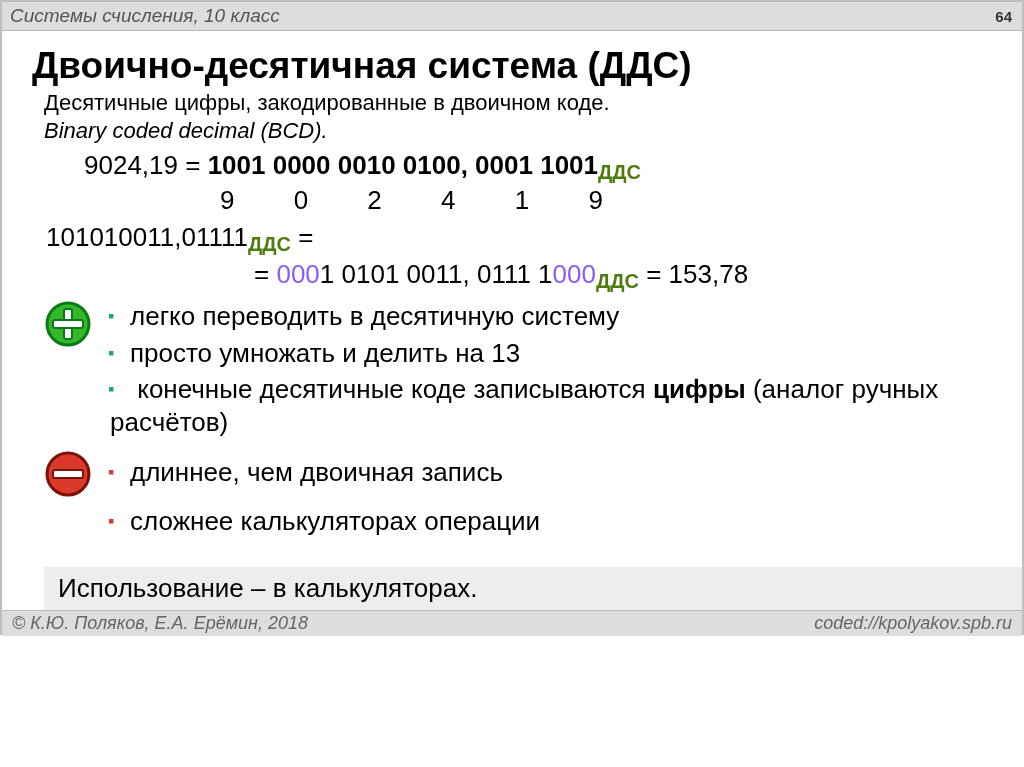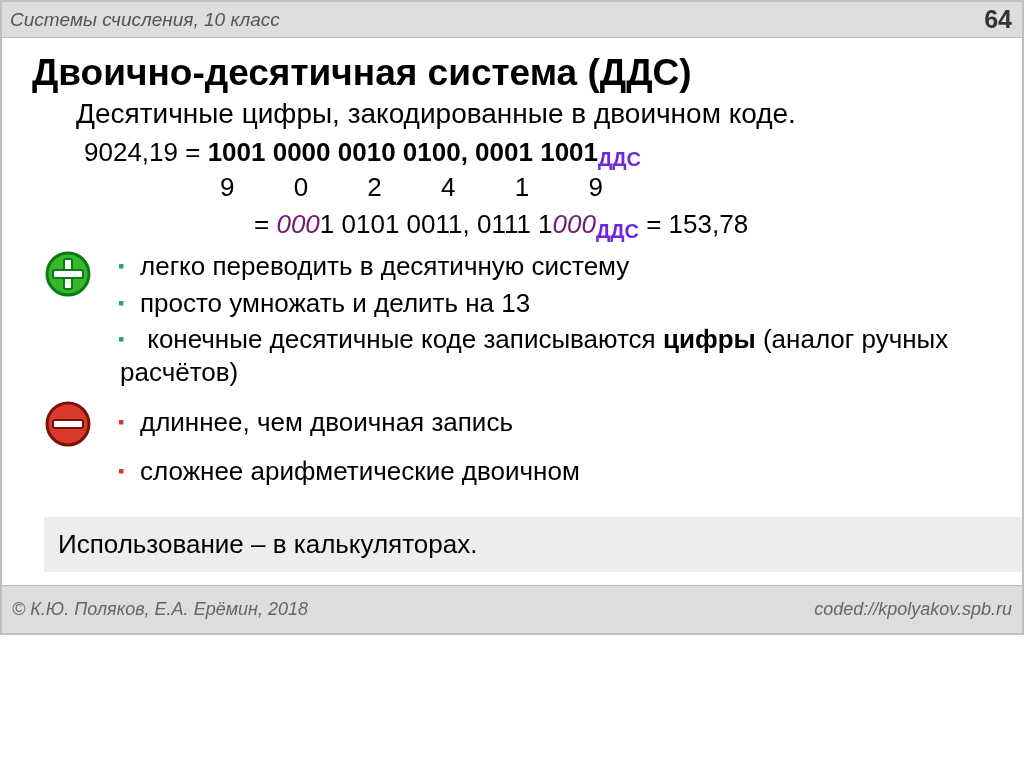--- a/index.html
+++ b/index.html
@@ -28,97 +28,96 @@
     padding: 3px 10px 3px 8px;
     font-size: 19px;
     font-style: italic;
     color: #555;
     border-bottom: 1px solid #bbb;
   }
   .topbar .page {
     font-style: normal;
     font-weight: bold;
     color: #333;
-    font-size: 25px;
+    font-size: 15px;
   }
   .title {
     font-size: 37px;
     font-weight: 900;
     padding: 14px 0 2px 30px;
     letter-spacing: 0px;
   }
   .intro {
-    font-size: 28px;
+    font-size: 22px;
     padding: 0 30px 0 42px;
     line-height: 1.25;
-    margin-left: 32px;
   }
   .intro .eng { font-style: italic; }
   .body {
     font-size: 26px;
     padding: 4px 30px 0 42px;
     line-height: 1.35;
   }
   .line1 { padding-left: 40px; }
   .line1 .bcd { font-weight: 700; }
   .line2 {
     padding-left: 176px;
     letter-spacing: 0;
     word-spacing: 52px;
   }
   .line3 { padding-left: 2px; padding-top: 2px; }
   .line4 { padding-left: 210px; padding-top: 2px; }
   .sub {
     font-size: 20px;
     font-weight: 700;
-    color: #6d28d9;
+    color: #4d7c0f;
     position: relative;
     bottom: -5px;
   }
-  .red000 { color: #701a75; font-style: italic; }
+  .red000 { color: #8b5cf6; }
   .lists {
     padding: 6px 30px 0 42px;
     font-size: 26px;
   }
   .list-block {
     display: flex;
     align-items: flex-start;
-    gap: 18px;
+    gap: 8px;
     margin-bottom: 8px;
   }
   .icon-col { width: 52px; flex: 0 0 52px; padding-top: 2px; }
   ul.bul {
     list-style: none;
     margin: 0;
     padding: 0 0 0 6px;
   }
   ul.bul li::before {
     content: "▪";
     display: inline-block;
     width: 22px;
     margin-left: -2px;
   }
   ul.bul.pros li::before { color: #1fa38a; font-size: 18px; position: relative; top:-3px;}
   ul.bul.cons li::before { color: #d43a2f; font-size: 18px; position: relative; top:-3px;}
   ul.bul li { line-height: 1.25; padding: 2px 0; }
   .cons-block ul.bul li { padding: 8px 0; }
   .usage {
     margin: 14px 0 0 42px;
-    padding: 12px 14px;
+    padding: 6px 14px;
     background: #ededed;
     font-size: 26px;
     display: inline-block;
   }
   .footer {
     margin-top: auto;
     display: flex;
     justify-content: space-between;
     align-items: center;
     background: #ddd;
-    padding: 13px 10px;
+    padding: 2px 10px;
     font-size: 18px;
     font-style: italic;
     color: #666;
     border-top: 1px solid #bbb;
   }
   
   .plus-icon svg, .minus-icon svg { display:block; }
 </style>
 </head>
 <body>
@@ -127,28 +126,32 @@
 
   <div class="topbar">
     <span>Системы счисления, 10 класс</span>
     <span class="page">64</span>
   </div>
 
   <div class="title">Двоично-десятичная система (ДДС)</div>
 
   <div class="intro">
     <div>Десятичные цифры, закодированные в двоичном коде.</div>
+    <div class="eng">Binary coded decimal (BCD).</div>
   </div>
 
   <div class="body">
     <div class="line1">
       <span>9024,19 = </span><span class="bcd">1001 0000 0010 0100, 0001 1001</span><span class="sub">ДДС</span>
     </div>
     <div class="line2">9 0 2 4 1 9</div>
 
+    <div class="line3">
+      <span>101010011,01111</span><span class="sub">ДДС</span><span> =</span>
+    </div>
     <div class="line4">
       <span>= </span><span class="red000">000</span><span>1 0101 0011, 0111 1</span><span class="red000">000</span><span class="sub">ДДС</span><span> = 153,78</span>
     </div>
   </div>
 
   <div class="lists">
     <div class="list-block">
       <div class="icon-col plus-icon">
         <svg width="48" height="48" viewBox="0 0 48 48">
           <circle cx="24" cy="24" r="21" fill="#35b729" stroke="#0a7a18" stroke-width="3"></circle>
@@ -167,21 +170,21 @@
 
     <div class="list-block cons-block">
       <div class="icon-col minus-icon">
         <svg width="48" height="48" viewBox="0 0 48 48">
           <circle cx="24" cy="24" r="21" fill="#d93a2b" stroke="#7a120a" stroke-width="3"></circle>
           <rect x="9" y="20" width="30" height="8" rx="2" fill="#fff" stroke="#7a120a" stroke-width="2"></rect>
         </svg>
       </div>
       <ul class="bul cons">
         <li>длиннее, чем двоичная запись</li>
-        <li>сложнее арифметические двоичном</li>
+        <li>сложнее калькуляторах операции</li>
       </ul>
     </div>
   </div>
 
   <div class="usage">Использование – в калькуляторах.</div>
 
   <div class="footer">
     <span>© К.Ю. Поляков, Е.А. Ерёмин, 2018</span>
     <span>coded://kpolyakov.spb.ru</span>
   </div>

